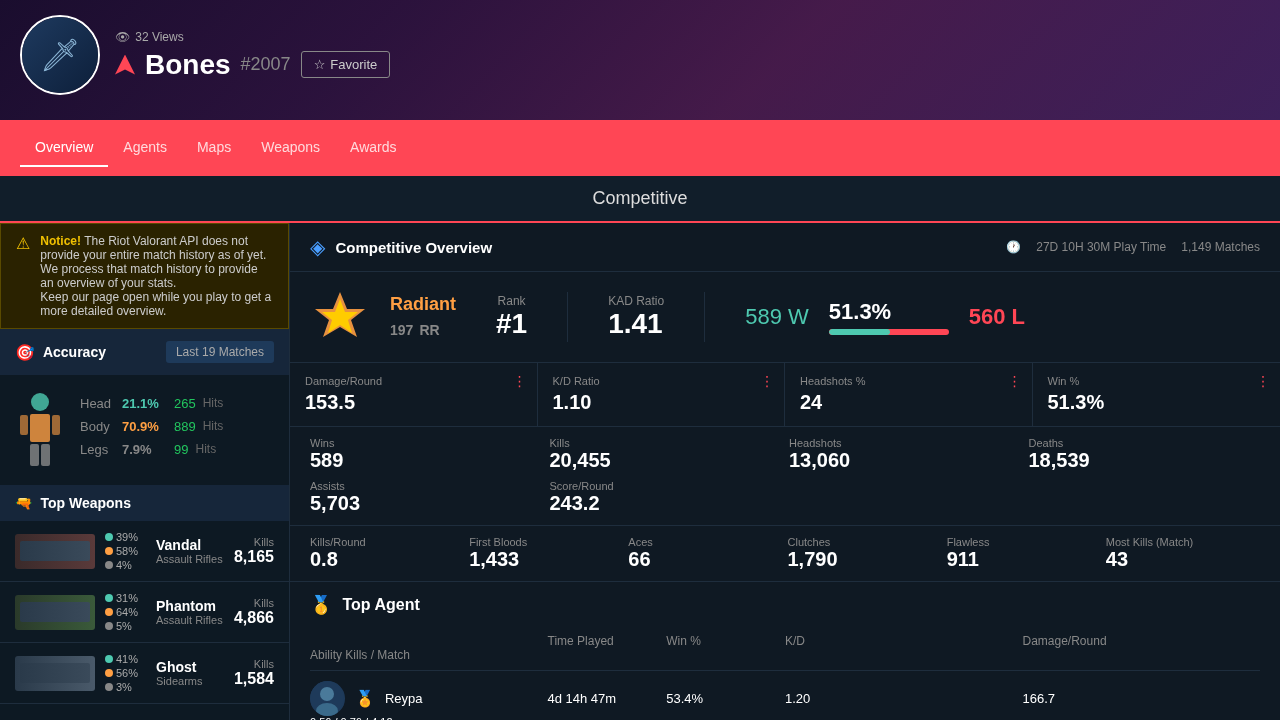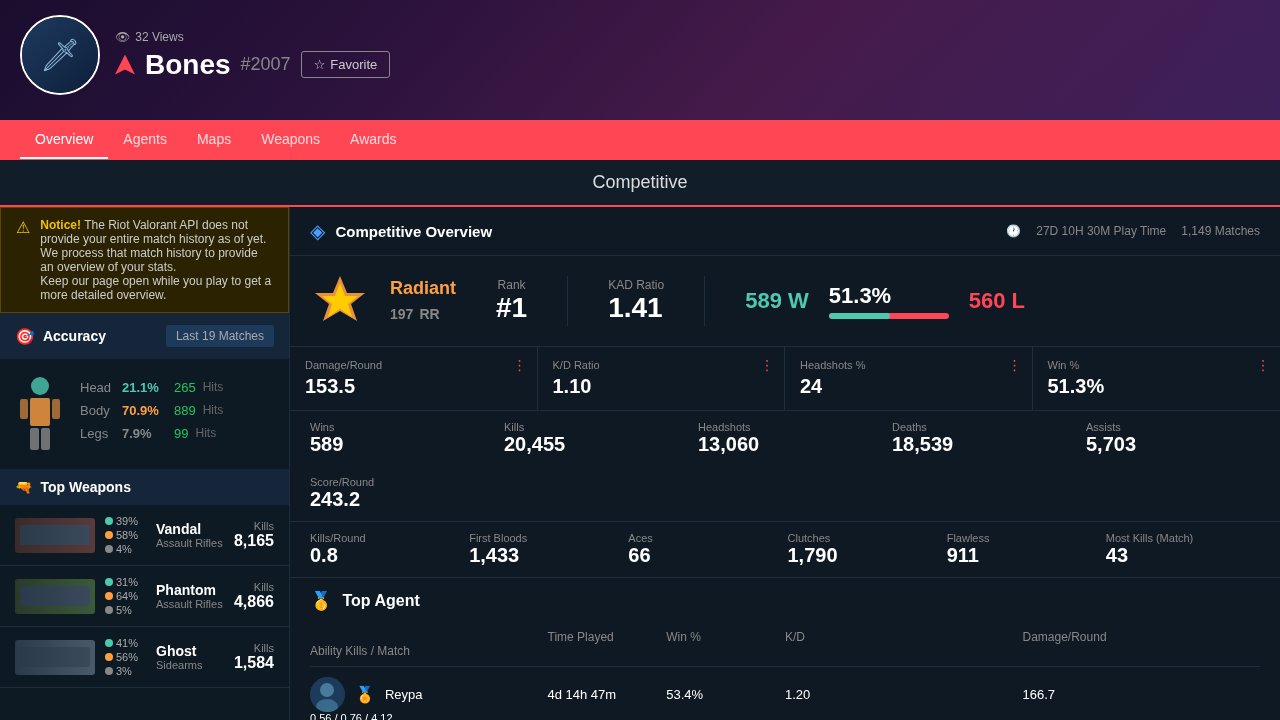--- a/index.html
+++ b/index.html
@@ -69,21 +69,21 @@
       border-radius: 3px;
       cursor: pointer;
       font-size: 13px;
     }
 
     
     .nav {
       background: #ff4655;
       display: flex; align-items: center;
       padding: 0 20px;
-      height: 40px;
+      height: 56px;
     }
     .nav-item {
       color: rgba(255,255,255,0.8);
       text-decoration: none;
       padding: 10px 15px;
       font-size: 14px;
       font-weight: 500;
       cursor: pointer;
       border-bottom: 2px solid transparent;
     }
@@ -259,21 +259,21 @@
     .rank-number { text-align: center; }
     .rank-number-label { font-size: 12px; color: #888; }
     .rank-number-val { font-size: 28px; font-weight: bold; }
     .kad-section { }
     .kad-label { font-size: 12px; color: #888; }
     .kad-value { font-size: 28px; font-weight: bold; }
 
     .win-section {
       display: flex; align-items: center; gap: 20px;
     }
-    .win-w { font-size: 22px; font-weight: bold; color: #4ec9b0; }
+    .win-w { font-size: 22px; font-weight: normal; color: #4ec9b0; }
     .win-pct-value { font-size: 22px; font-weight: bold; }
     .win-l { font-size: 22px; font-weight: bold; color: #ff4655; }
     .win-bar {
       width: 120px; height: 6px;
       background: #ff4655;
       border-radius: 3px;
       margin-top: 4px;
       overflow: hidden;
     }
     .win-bar-fill {
@@ -297,23 +297,23 @@
     .stat-card-label { font-size: 11px; color: #888; margin-bottom: 4px; }
     .stat-card-value { font-size: 20px; font-weight: bold; }
     .stat-card-menu {
       position: absolute; top: 10px; right: 10px;
       color: #ff4655; cursor: pointer; font-size: 14px;
     }
 
     
     .stats-rows {
       display: grid;
-      grid-template-columns: repeat(5, 1fr);
+      grid-template-columns: repeat(4, 1fr);
       padding: 10px 20px;
-      gap: 20px;
+      gap: 8px;
       border-bottom: 1px solid #1e2d3d;
     }
     .stat-mini { }
     .stat-mini-label { font-size: 11px; color: #888; }
     .stat-mini-value { font-size: 20px; font-weight: bold; }
 
     .stats-rows2 {
       display: grid;
       grid-template-columns: repeat(6, 1fr);
       padding: 10px 20px;

